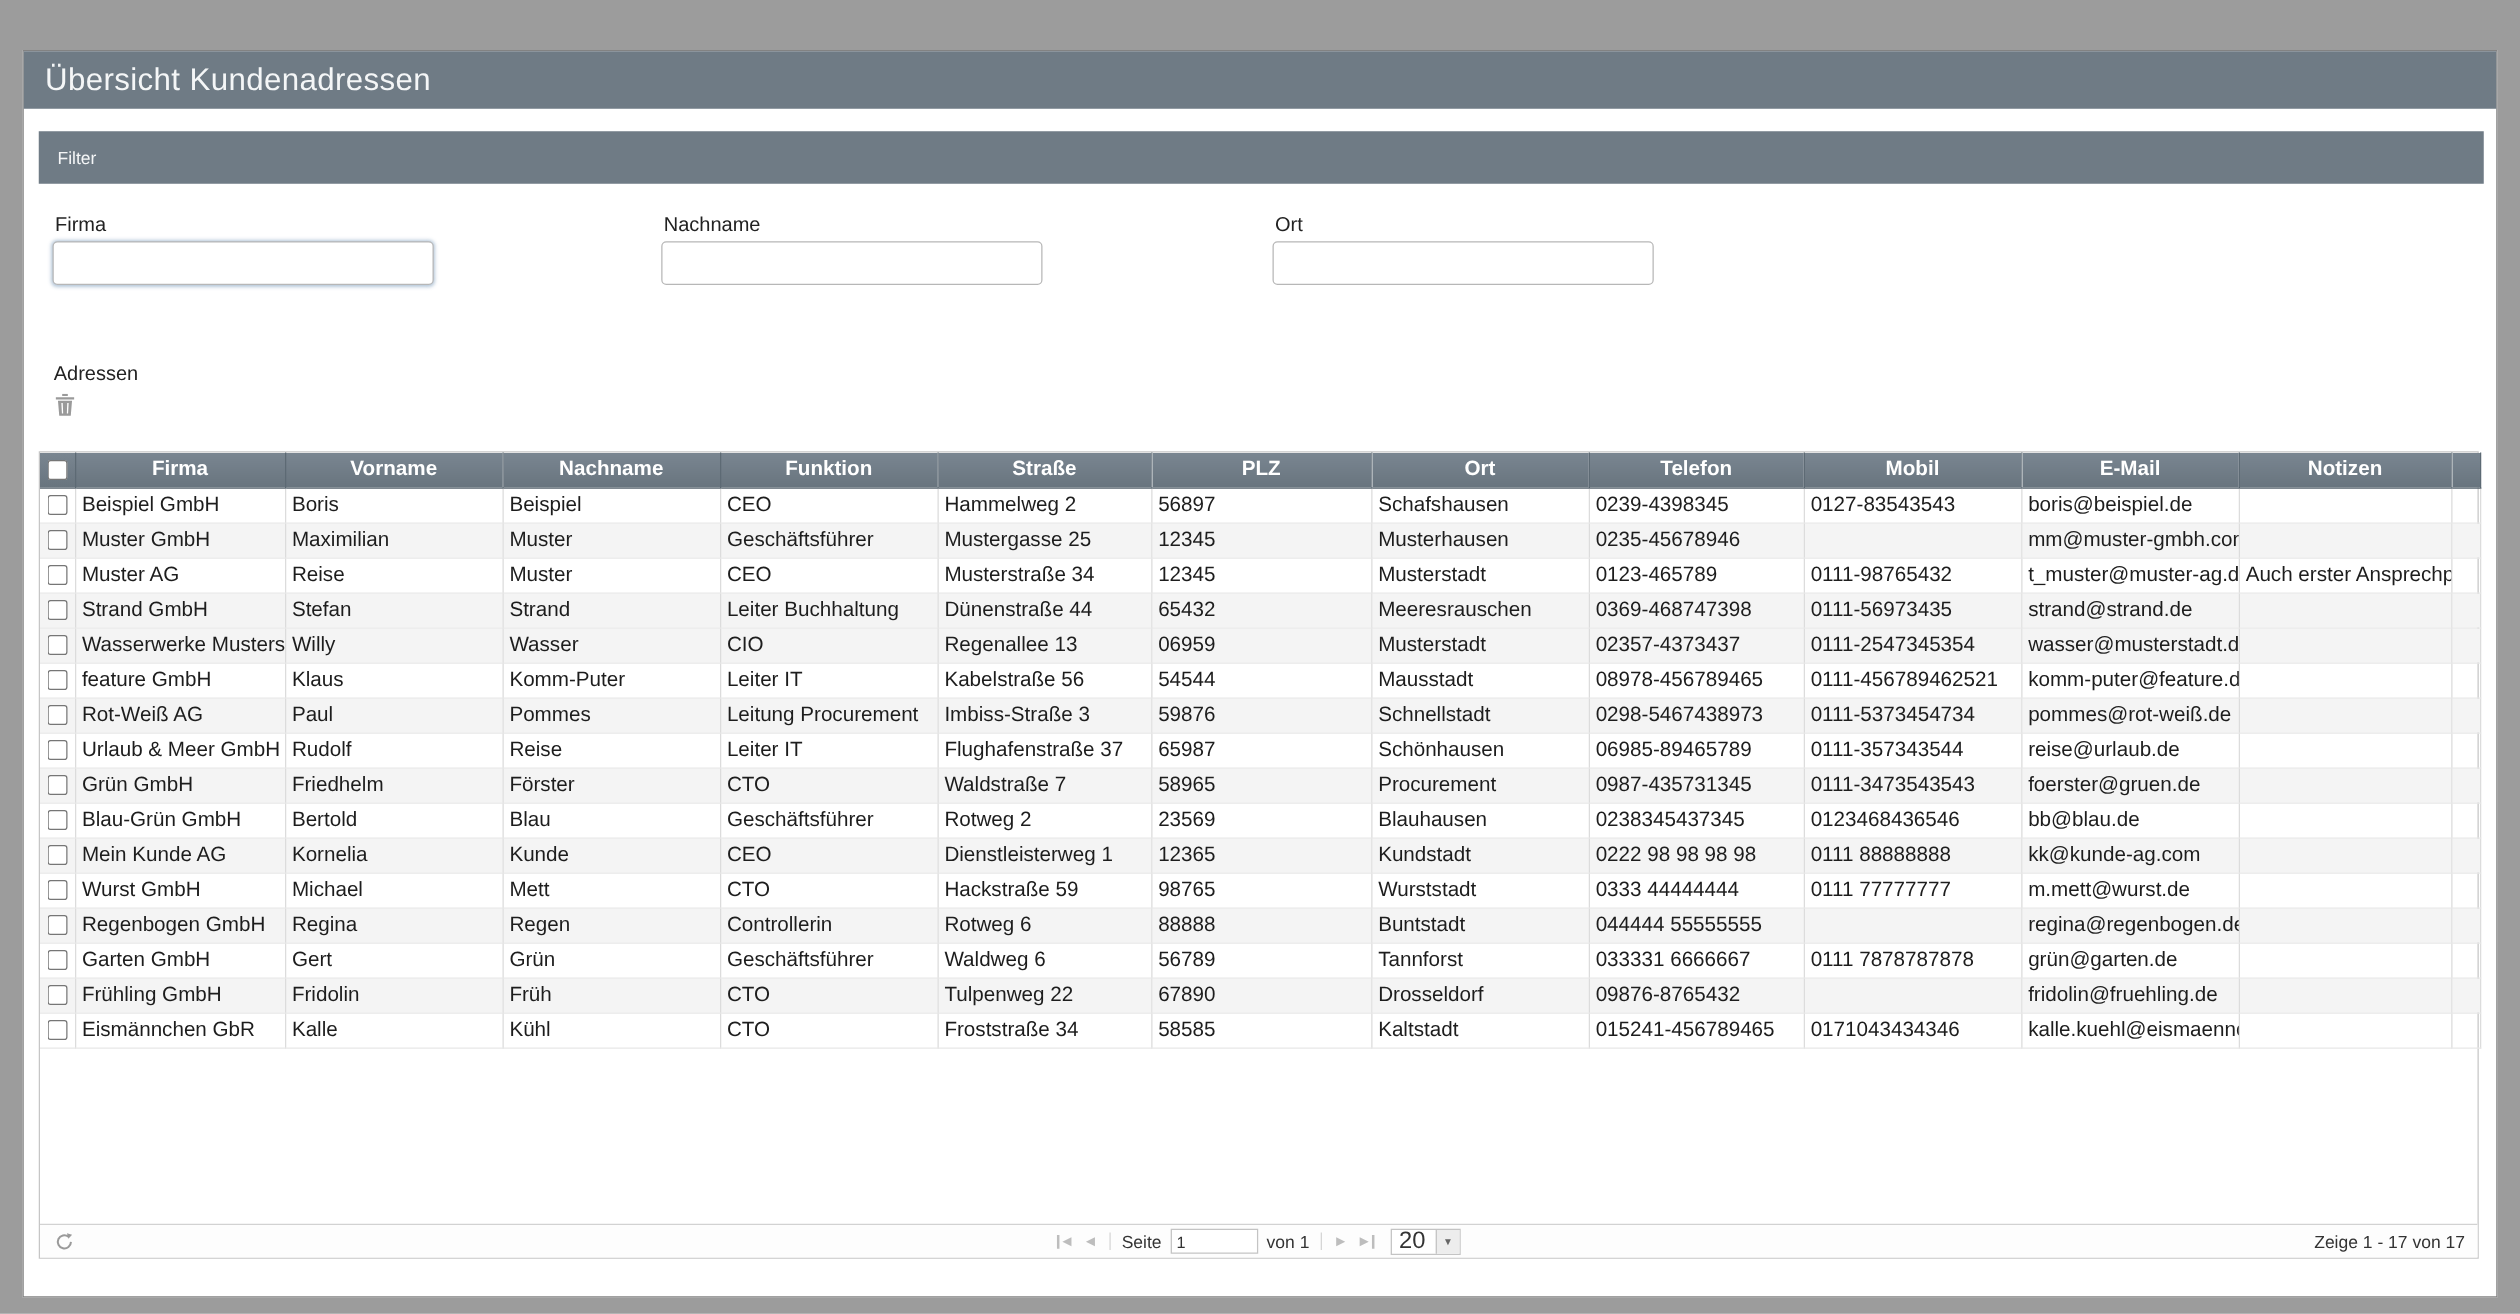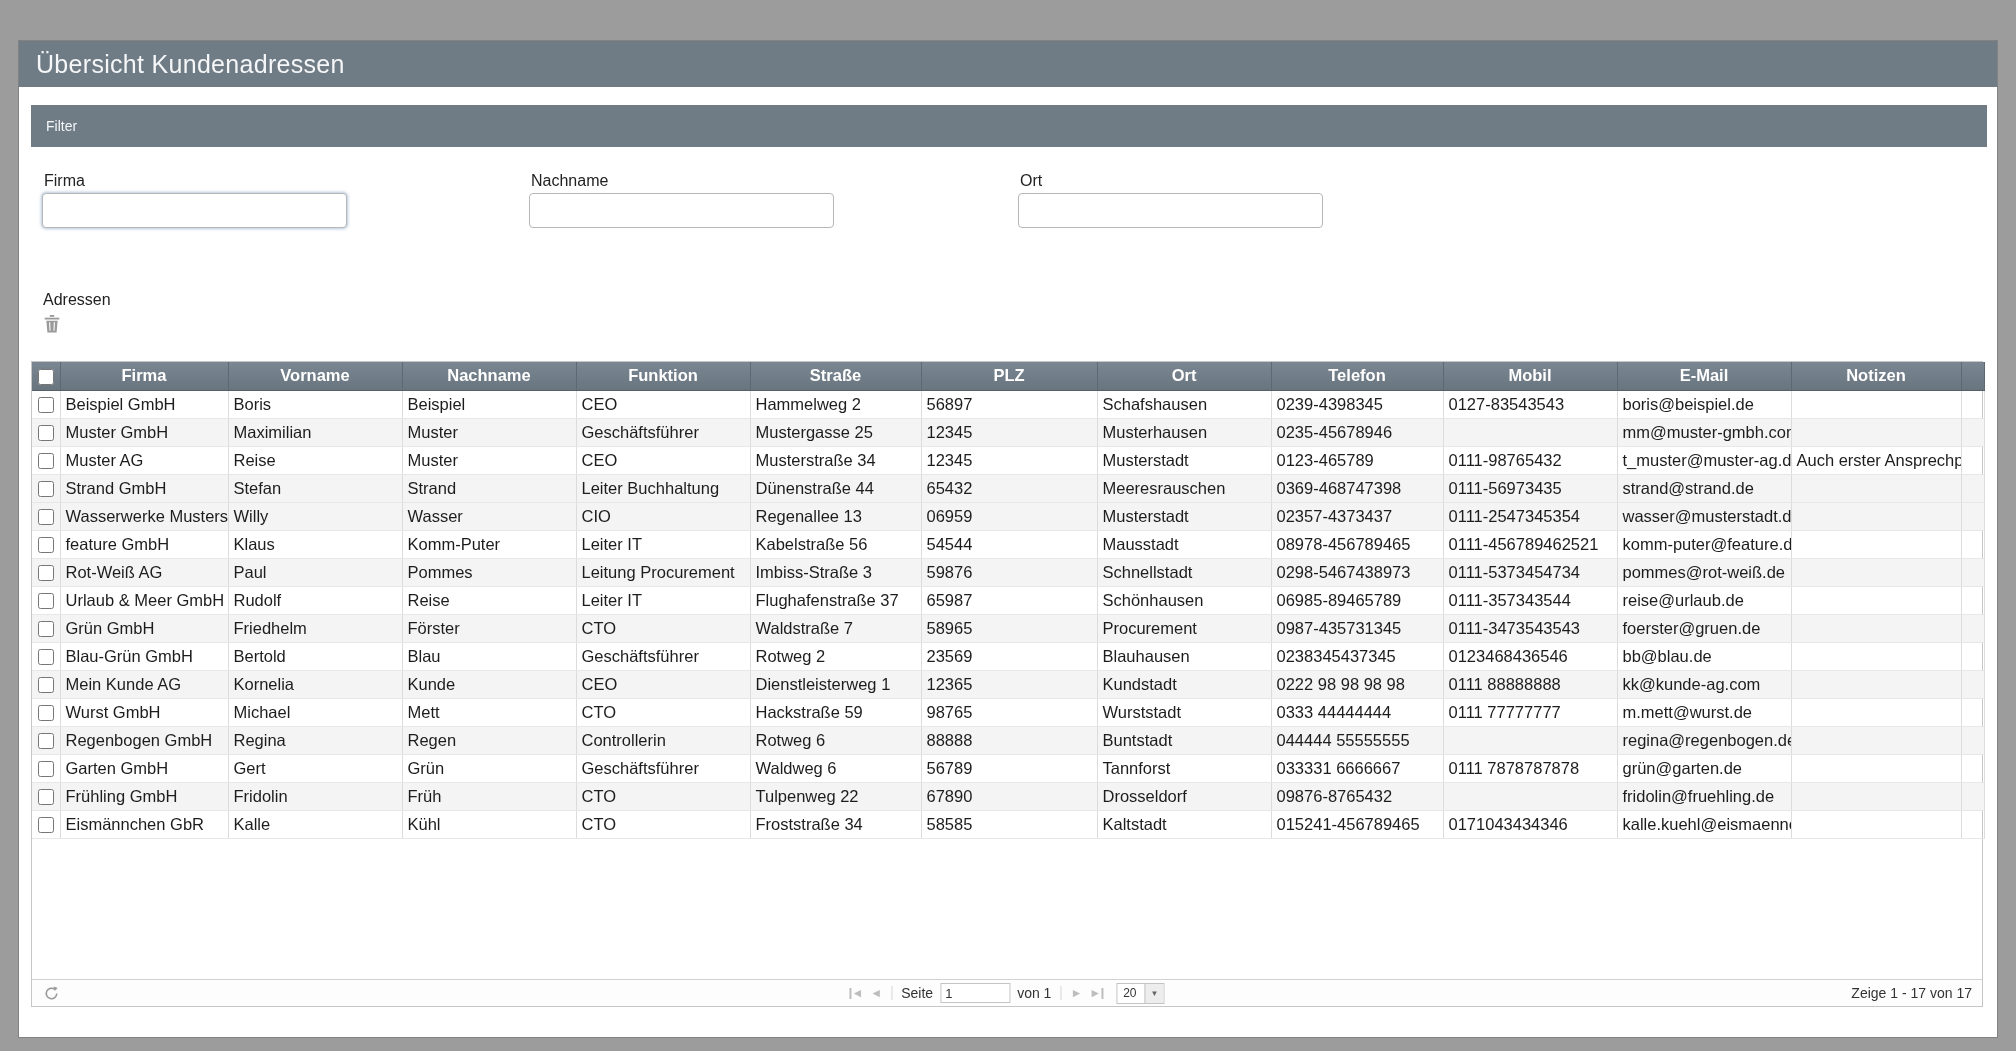--- a/index.html
+++ b/index.html
@@ -97,21 +97,21 @@
   .nav .tri { font-size:12px; }
   .sep { width:1px; height:14px; background:#d5d5d5; display:inline-block; margin:0 2px; }
   .pg-input {
     width:70px; height:20px; border:1px solid #c4c4c4; font-size:13px;
     padding:0 4px; font-family:inherit; color:#333;
   }
   .pgsize {
     display:inline-flex; align-items:center; height:21px;
     border:1px solid #c4c4c4; background:#fff; cursor:pointer; margin-left:6px;
   }
-  .pgsize .val { padding:0 8px 0 6px; font-size:12px; color:#333; }
+  .pgsize .val { padding:0 8px 0 6px; font-size:19px; color:#333; }
   .pgsize-btn {
     width:19px; height:100%; background:#ededed; border-left:1px solid #c4c4c4;
     display:inline-flex; align-items:center; justify-content:center;
     font-size:8px; color:#666;
   }
   .refresh { cursor:pointer; display:inline-flex; }
 </style>
 </head>
 <body>
 

